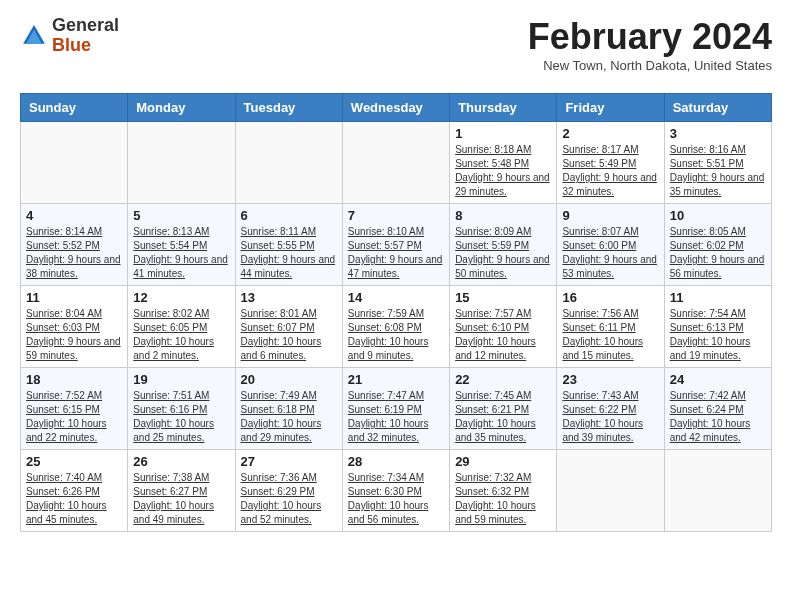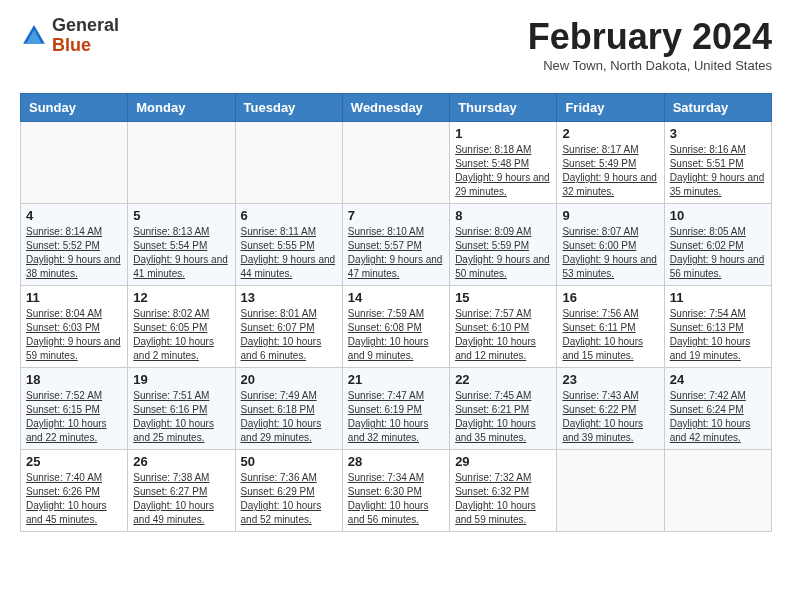--- a/index.html
+++ b/index.html
@@ -238,21 +238,21 @@
       <tr>
         <td>
           <span class="day-number">25</span>
           <div class="day-info">Sunrise: 7:40 AM<br>Sunset: 6:26 PM<br>Daylight: 10 hours and 45 minutes.</div>
         </td>
         <td>
           <span class="day-number">26</span>
           <div class="day-info">Sunrise: 7:38 AM<br>Sunset: 6:27 PM<br>Daylight: 10 hours and 49 minutes.</div>
         </td>
         <td>
-          <span class="day-number">50</span>
+          <span class="day-number">27</span>
           <div class="day-info">Sunrise: 7:36 AM<br>Sunset: 6:29 PM<br>Daylight: 10 hours and 52 minutes.</div>
         </td>
         <td>
           <span class="day-number">28</span>
           <div class="day-info">Sunrise: 7:34 AM<br>Sunset: 6:30 PM<br>Daylight: 10 hours and 56 minutes.</div>
         </td>
         <td>
           <span class="day-number">29</span>
           <div class="day-info">Sunrise: 7:32 AM<br>Sunset: 6:32 PM<br>Daylight: 10 hours and 59 minutes.</div>
         </td>

